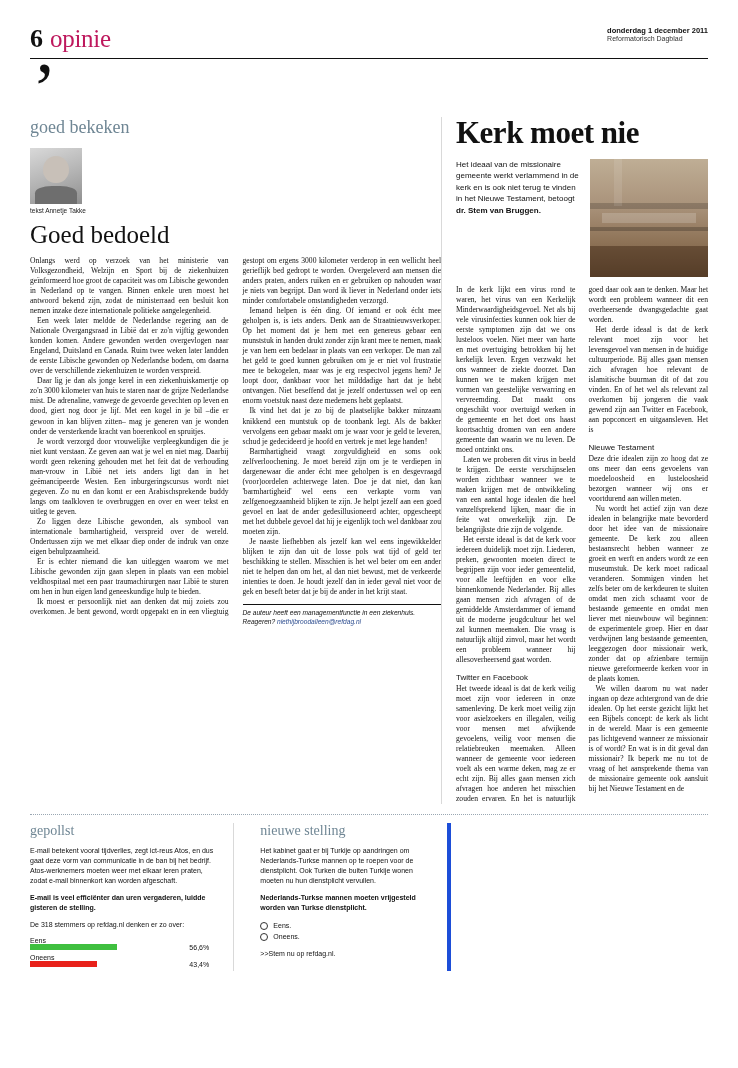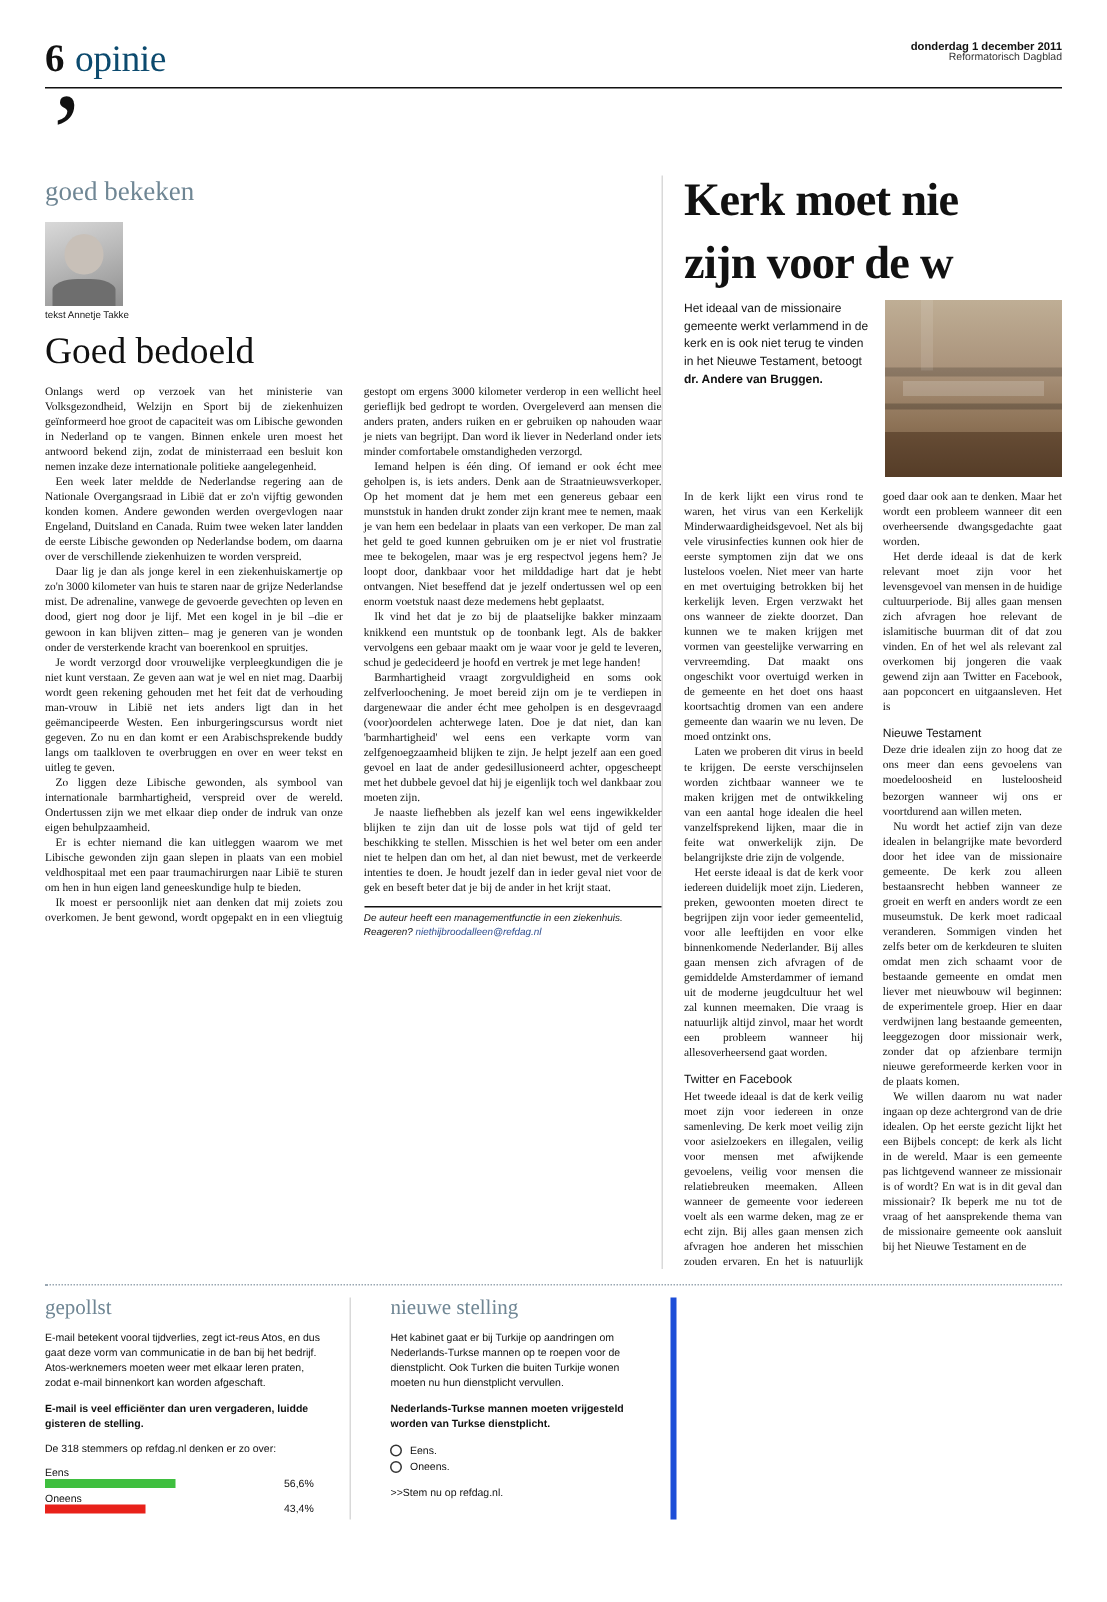--- a/index.html
+++ b/index.html
@@ -39,26 +39,25 @@
   .page-number {
     font-family: "Liberation Serif", serif;
     font-size: 26px;
     font-weight: bold;
     line-height: 1;
     color: #111;
   }
   .section-name {
     font-family: "Liberation Serif", serif;
     font-size: 25px;
-    color: #0c4a6e;
+    color: #be185d;
     line-height: 1;
     letter-spacing: -0.3px;
   }
   .masthead-right {
-    text-align: right;
     line-height: 1.25;
   }
   .issue-date {
     font-family: "Liberation Sans", sans-serif;
     font-size: 7.5px;
     font-weight: bold;
     color: #111;
   }
   .paper-name {
     font-family: "Liberation Sans", sans-serif;
@@ -346,25 +345,24 @@
         <p>Barmhartigheid vraagt zorgvuldigheid en soms ook zelfverloochening. Je moet bereid zijn om je te verdiepen in dargenewaar die ander écht mee geholpen is en desgevraagd (voor)oordelen achterwege laten. Doe je dat niet, dan kan 'barmhartigheid' wel eens een verkapte vorm van zelfgenoegzaamheid blijken te zijn. Je helpt jezelf aan een goed gevoel en laat de ander gedesillusioneerd achter, opgescheept met het dubbele gevoel dat hij je eigenlijk toch wel dankbaar zou moeten zijn.</p>
         <p>Je naaste liefhebben als jezelf kan wel eens ingewikkelder blijken te zijn dan uit de losse pols wat tijd of geld ter beschikking te stellen. Misschien is het wel beter om een ander niet te helpen dan om het, al dan niet bewust, met de verkeerde intenties te doen. Je houdt jezelf dan in ieder geval niet voor de gek en beseft beter dat je bij de ander in het krijt staat.</p>
         <div class="note">
           <span>De auteur heeft een managementfunctie in een ziekenhuis. Reageren? </span><span class="mail">niethijbroodalleen@refdag.nl</span>
         </div>
       </div>
     </div>
 
     <div class="right-panel">
       <h1 class="headline-main">Kerk moet nie</h1>
-      <h1 class="headline-main">zijn voor de w</h1>
 
       <div class="intro-photo-row">
         <div class="standfirst">
-          <span>Het ideaal van de missionaire gemeente werkt verlammend in de kerk en is ook niet terug te vinden in het Nieuwe Testament, betoogt </span><b>dr. Andere van Bruggen.</b>
+          <span>Het ideaal van de missionaire gemeente werkt verlammend in de kerk en is ook niet terug te vinden in het Nieuwe Testament, betoogt </span><b>dr. Stem van Bruggen.</b>
         </div>
         <div class="photo">
           <span class="plank p1"></span>
           <span class="plank p3"></span>
           <span class="plank p2"></span>
           <span class="plank p5"></span>
           <span class="plank p4"></span>
         </div>
       </div>
 

